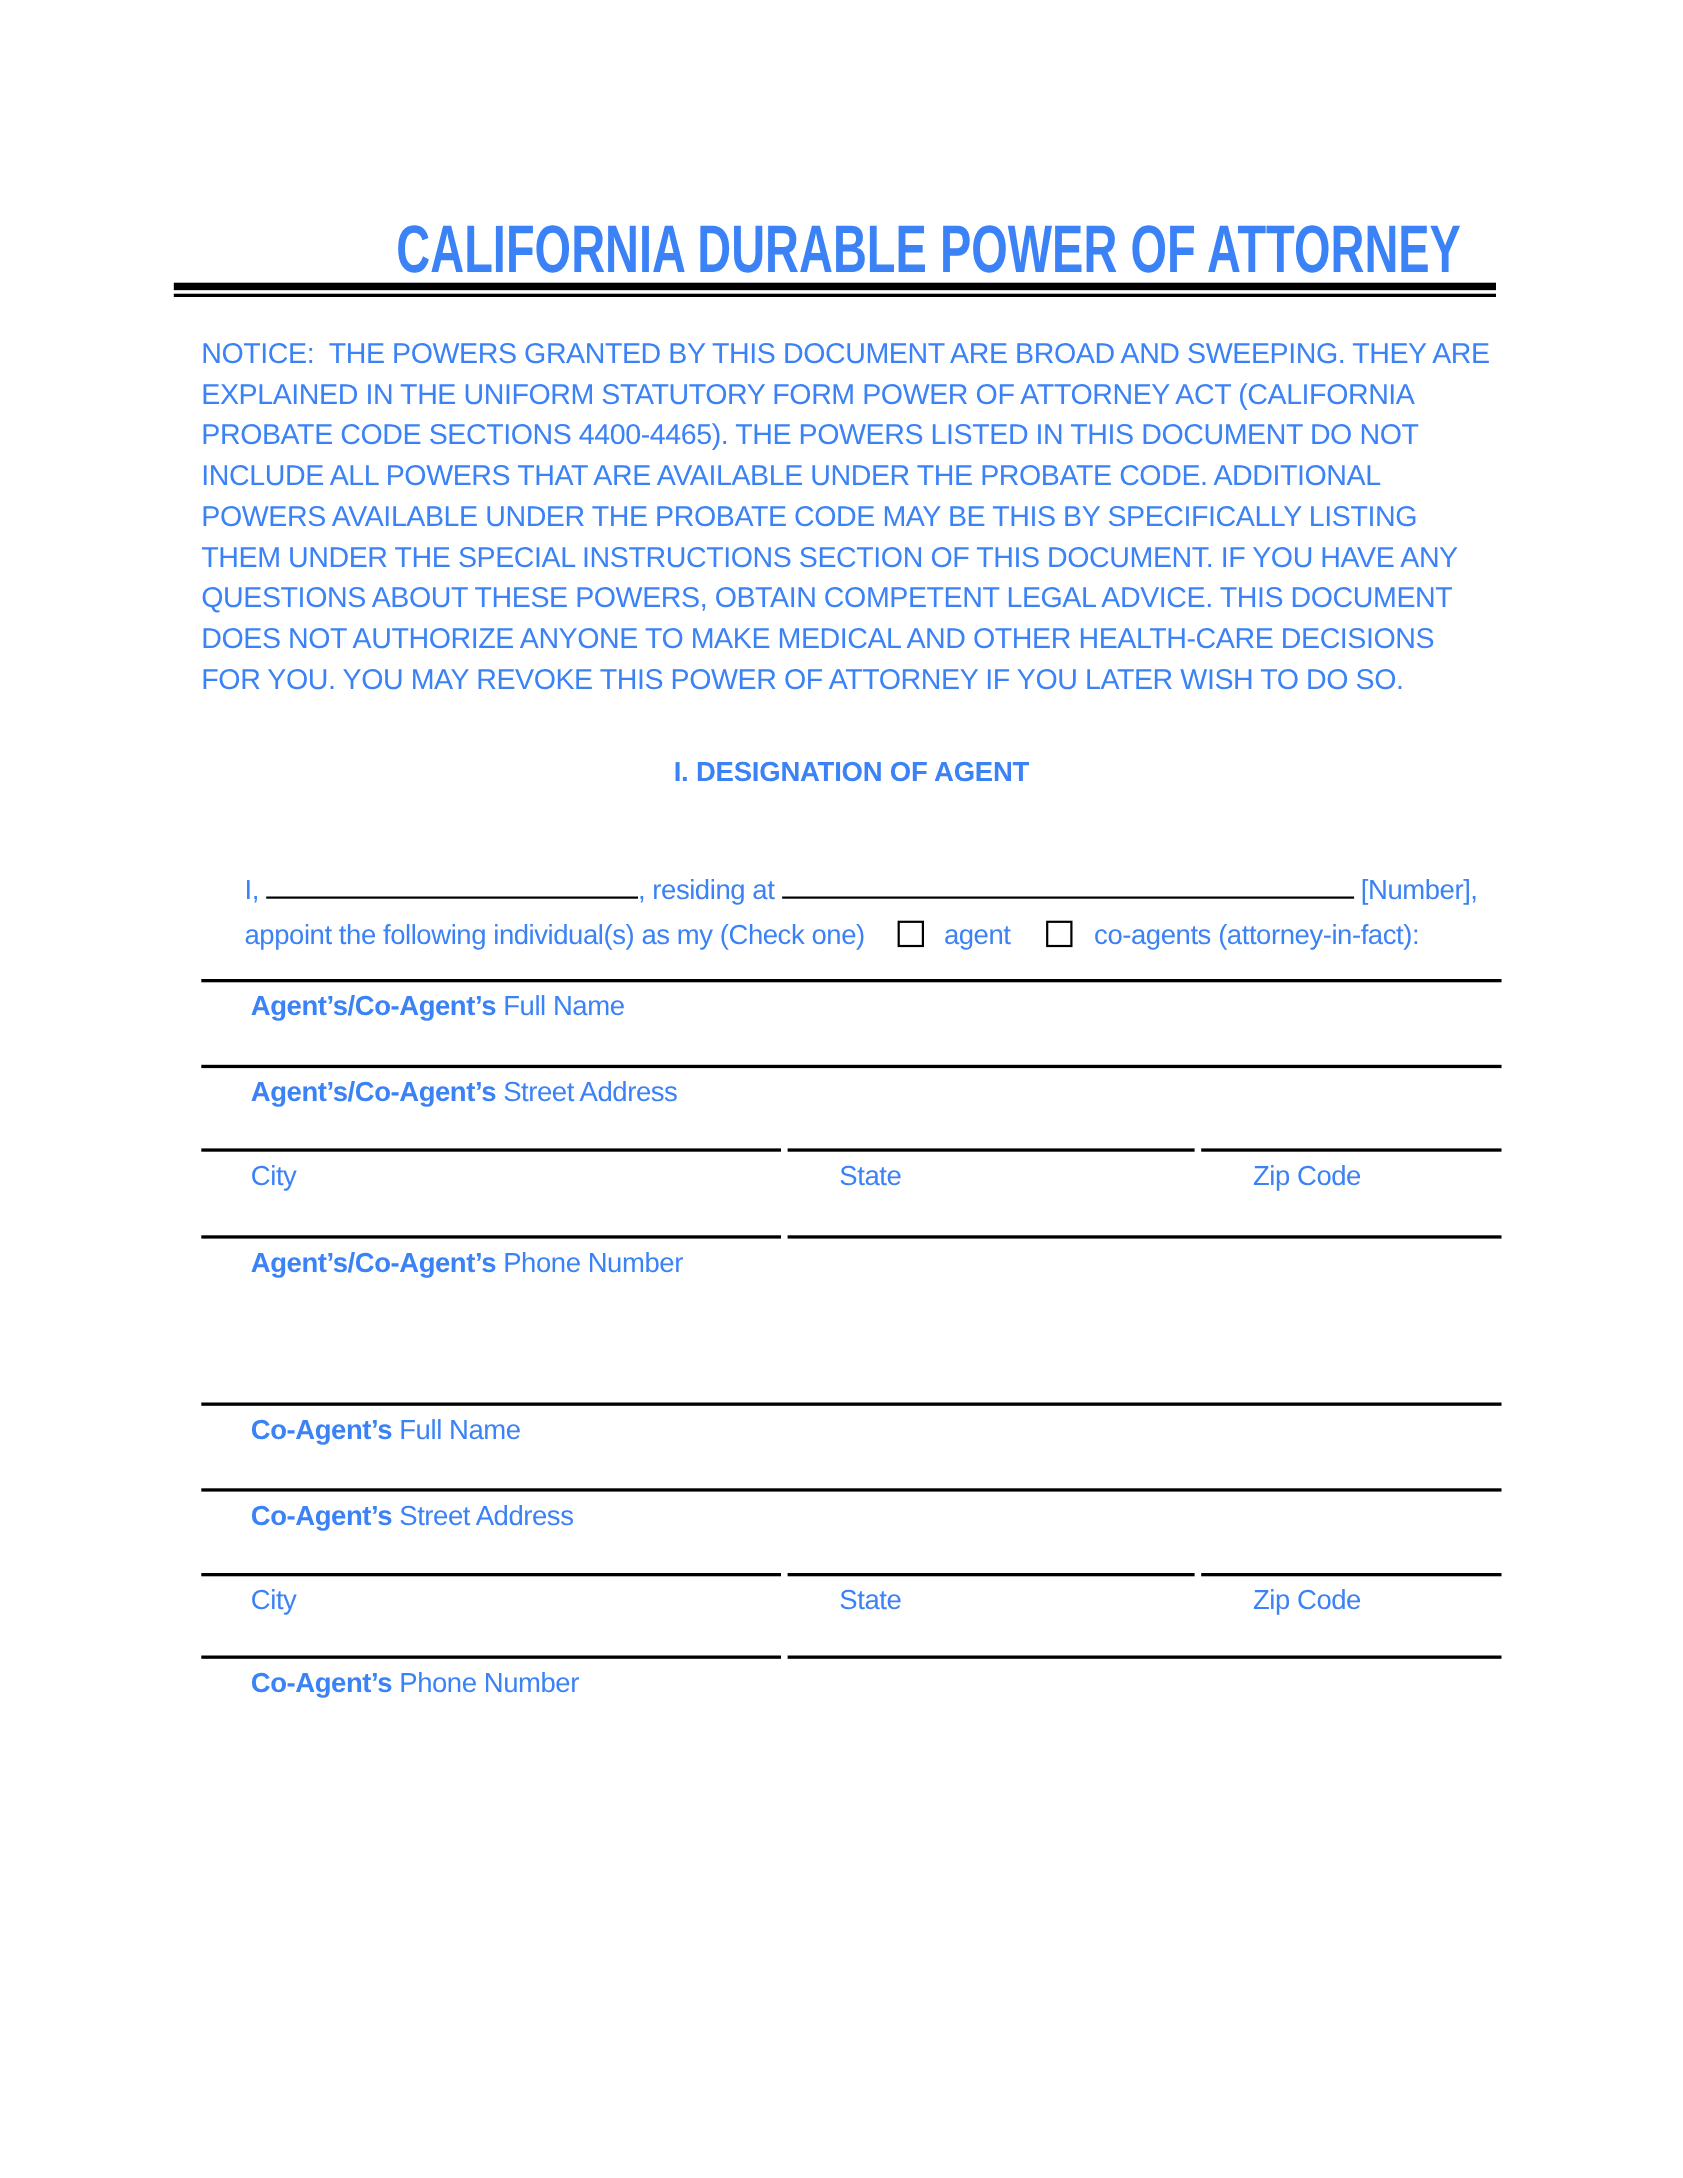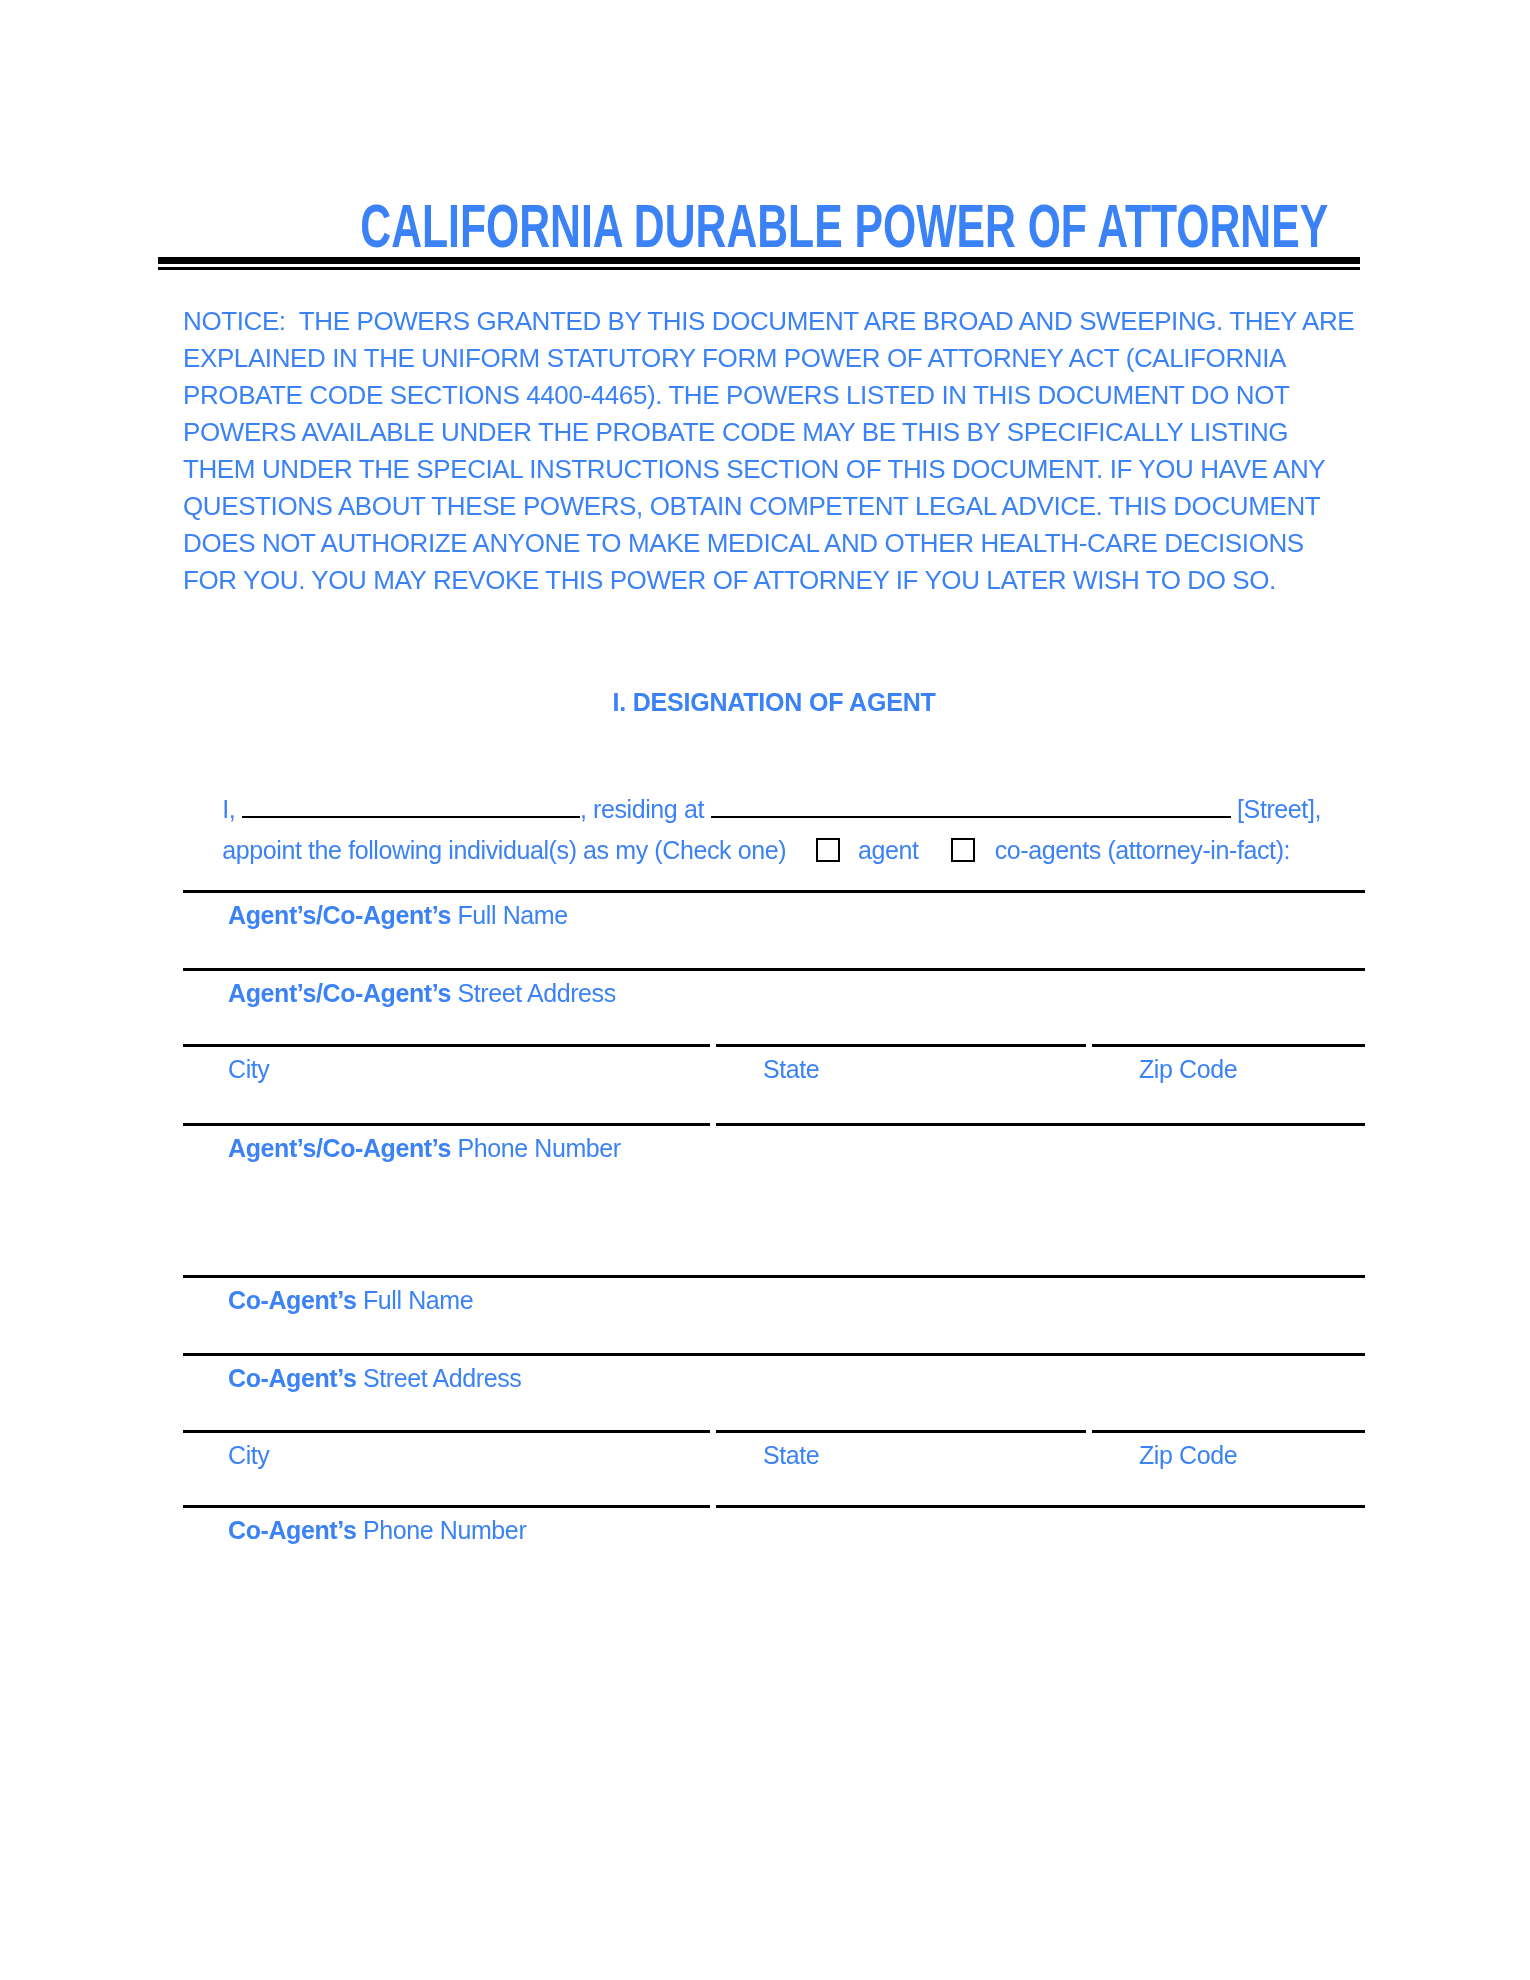--- a/index.html
+++ b/index.html
@@ -93,31 +93,32 @@
     <div class="title-rule">
       <div class="bar-thick"></div>
       <div class="bar-gap"></div>
       <div class="bar-thin"></div>
     </div>
 
     <div class="notice">
       <div class="nline">NOTICE:  THE POWERS GRANTED BY THIS DOCUMENT ARE BROAD AND SWEEPING. THEY ARE</div>
       <div class="nline">EXPLAINED IN THE UNIFORM STATUTORY FORM POWER OF ATTORNEY ACT (CALIFORNIA</div>
       <div class="nline">PROBATE CODE SECTIONS 4400-4465). THE POWERS LISTED IN THIS DOCUMENT DO NOT</div>
+      <div class="nline">INCLUDE ALL POWERS THAT ARE AVAILABLE UNDER THE PROBATE CODE. ADDITIONAL</div>
       <div class="nline">POWERS AVAILABLE UNDER THE PROBATE CODE MAY BE THIS BY SPECIFICALLY LISTING</div>
       <div class="nline">THEM UNDER THE SPECIAL INSTRUCTIONS SECTION OF THIS DOCUMENT. IF YOU HAVE ANY</div>
       <div class="nline">QUESTIONS ABOUT THESE POWERS, OBTAIN COMPETENT LEGAL ADVICE. THIS DOCUMENT</div>
       <div class="nline">DOES NOT AUTHORIZE ANYONE TO MAKE MEDICAL AND OTHER HEALTH-CARE DECISIONS</div>
       <div class="nline">FOR YOU. YOU MAY REVOKE THIS POWER OF ATTORNEY IF YOU LATER WISH TO DO SO.</div>
     </div>
 
     <div class="heading">I. DESIGNATION OF AGENT</div>
 
     <div class="introline intro1">
-      <span>I, </span><span class="blank b-name"></span><span>, residing at </span><span class="blank b-addr"></span><span> [Street],</span>
+      <span>I, </span><span class="blank b-name"></span><span>, residing at </span><span class="blank b-addr"></span><span> [Number],</span>
     </div>
 
     <div class="introline intro2">
       <span>appoint the following individual(s) as my (Check one)</span><span class="checkbox"></span><span>agent</span><span class="checkbox cb2"></span><span>co-agents (attorney-in-fact):</span>
     </div>
 
     <div class="rule full" style="top:890px"></div>
     <div class="flabel lx1" style="top:900px"><b>Agent’s/Co-Agent’s</b><span> Full Name</span></div>
 
     <div class="rule full" style="top:968px"></div>

